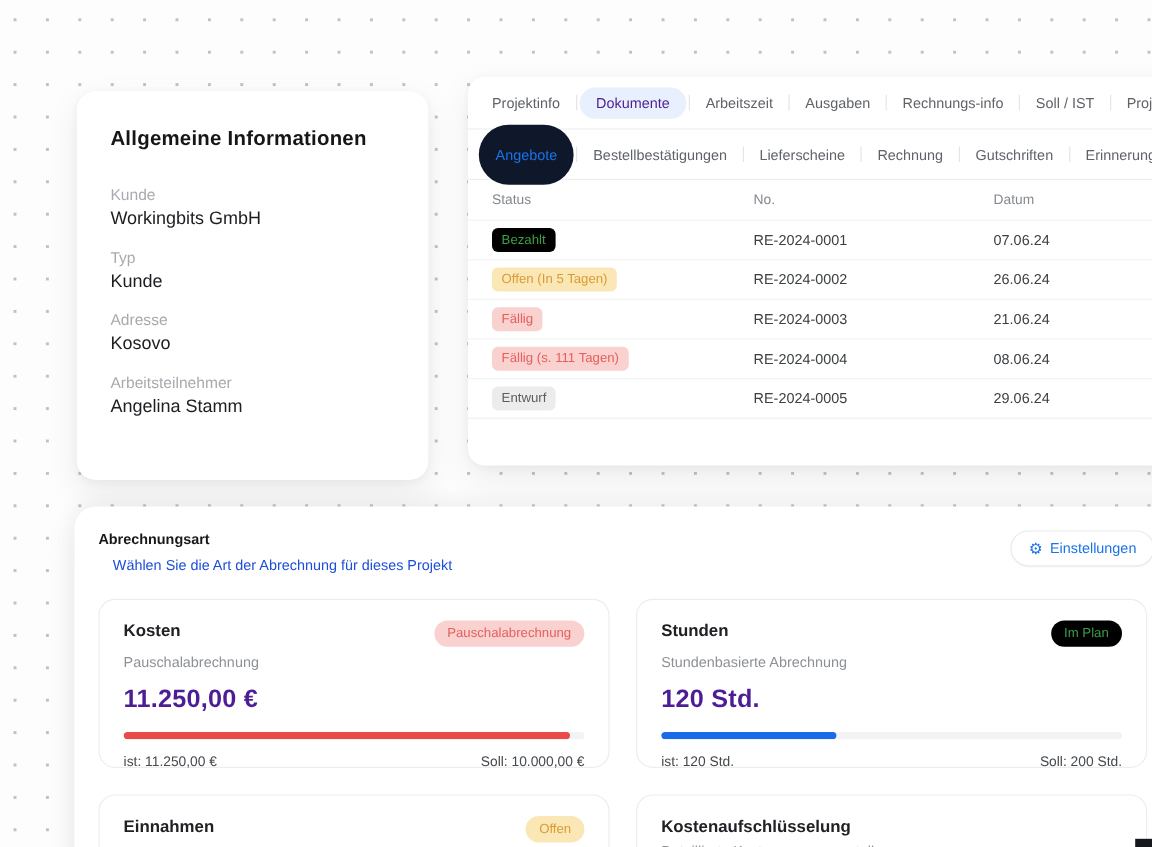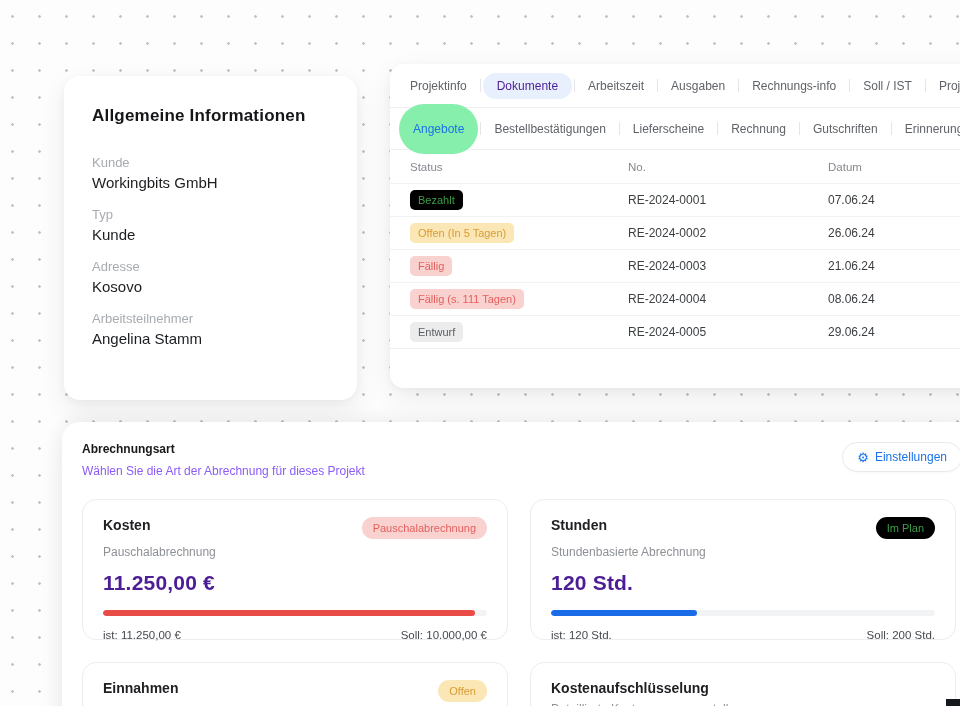--- a/index.html
+++ b/index.html
@@ -29,21 +29,21 @@
 
   
   .docs-card { left: 390px; top: 64px; width: 612px; height: 324px; border-radius: 14px; overflow: hidden; }
   .tabs-row { display: flex; align-items: center; height: 43px; padding: 0 9px; }
   .subtabs-row { display: flex; align-items: center; height: 41px; padding: 0 9px; }
   .tab, .subtab {
     font-size: 12px; color: #5f6368; padding: 6px 11px; white-space: nowrap;
     border-radius: 999px; cursor: default;
   }
   .tab[data-active="true"] { background: #e8f0fe; color: #4c1d95; padding: 6px 14px; }
-  .subtab[data-active="true"] { background: #86efac; color: #1a73e8; padding: 18px 14px; }
+  .subtab[data-active="true"] { background: #0f172a; color: #1a73e8; padding: 18px 14px; }
   .tab-sep { width: 1px; height: 13px; background: #e3e5e8; margin: 0 2px; flex: 0 0 1px; }
   .hdivider { height: 1px; background: #edeff1; }
 
   .table-header {
     display: grid; grid-template-columns: 218px 200px 1fr;
     padding: 0 20px; height: 33px; align-items: center;
     font-size: 11.5px; color: #85898e;
   }
   .trow {
     display: grid; grid-template-columns: 218px 200px 1fr;
@@ -58,21 +58,21 @@
   [data-variant="success"] { background: #000000; color: #3d9e46; }
   [data-variant="warning"] { background: #fbe7b5; color: #d99c34; }
   [data-variant="danger"]  { background: #f9d2d0; color: #e4605e; }
   [data-variant="neutral"] { background: #ececec; color: #5a5e62; }
 
   
   .billing { left: 62px; top: 422px; width: 920px; height: 380px; border-radius: 18px; padding: 20px;
              box-shadow: 0 -4px 20px rgba(0,0,0,0.05), 0 10px 28px rgba(0,0,0,0.06); }
   .billing-head { display: flex; justify-content: space-between; align-items: flex-start; }
   .billing-title { font-size: 12px; font-weight: 700; color: #17181a; }
-  .billing-sub { font-size: 12px; color: #8b5cf6; margin-top: 8px; }
+  .billing-sub { font-size: 12px; color: #1d4ed8; margin-top: 8px; margin-left: 12px; }
   .settings-btn {
     display: flex; align-items: center; gap: 6px;
     background: #fff; border: 1px solid #e8eaed; border-radius: 999px;
     padding: 7px 14px; font-size: 12px; color: #1a73e8; cursor: pointer;
     box-shadow: 0 1px 2px rgba(0,0,0,0.03);
   }
   .gear { font-size: 13px; line-height: 1; color: #1a73e8; }
 
   .cards-grid { display: grid; grid-template-columns: 426px 426px; gap: 22px; margin-top: 21px; }
   .metric-card {

